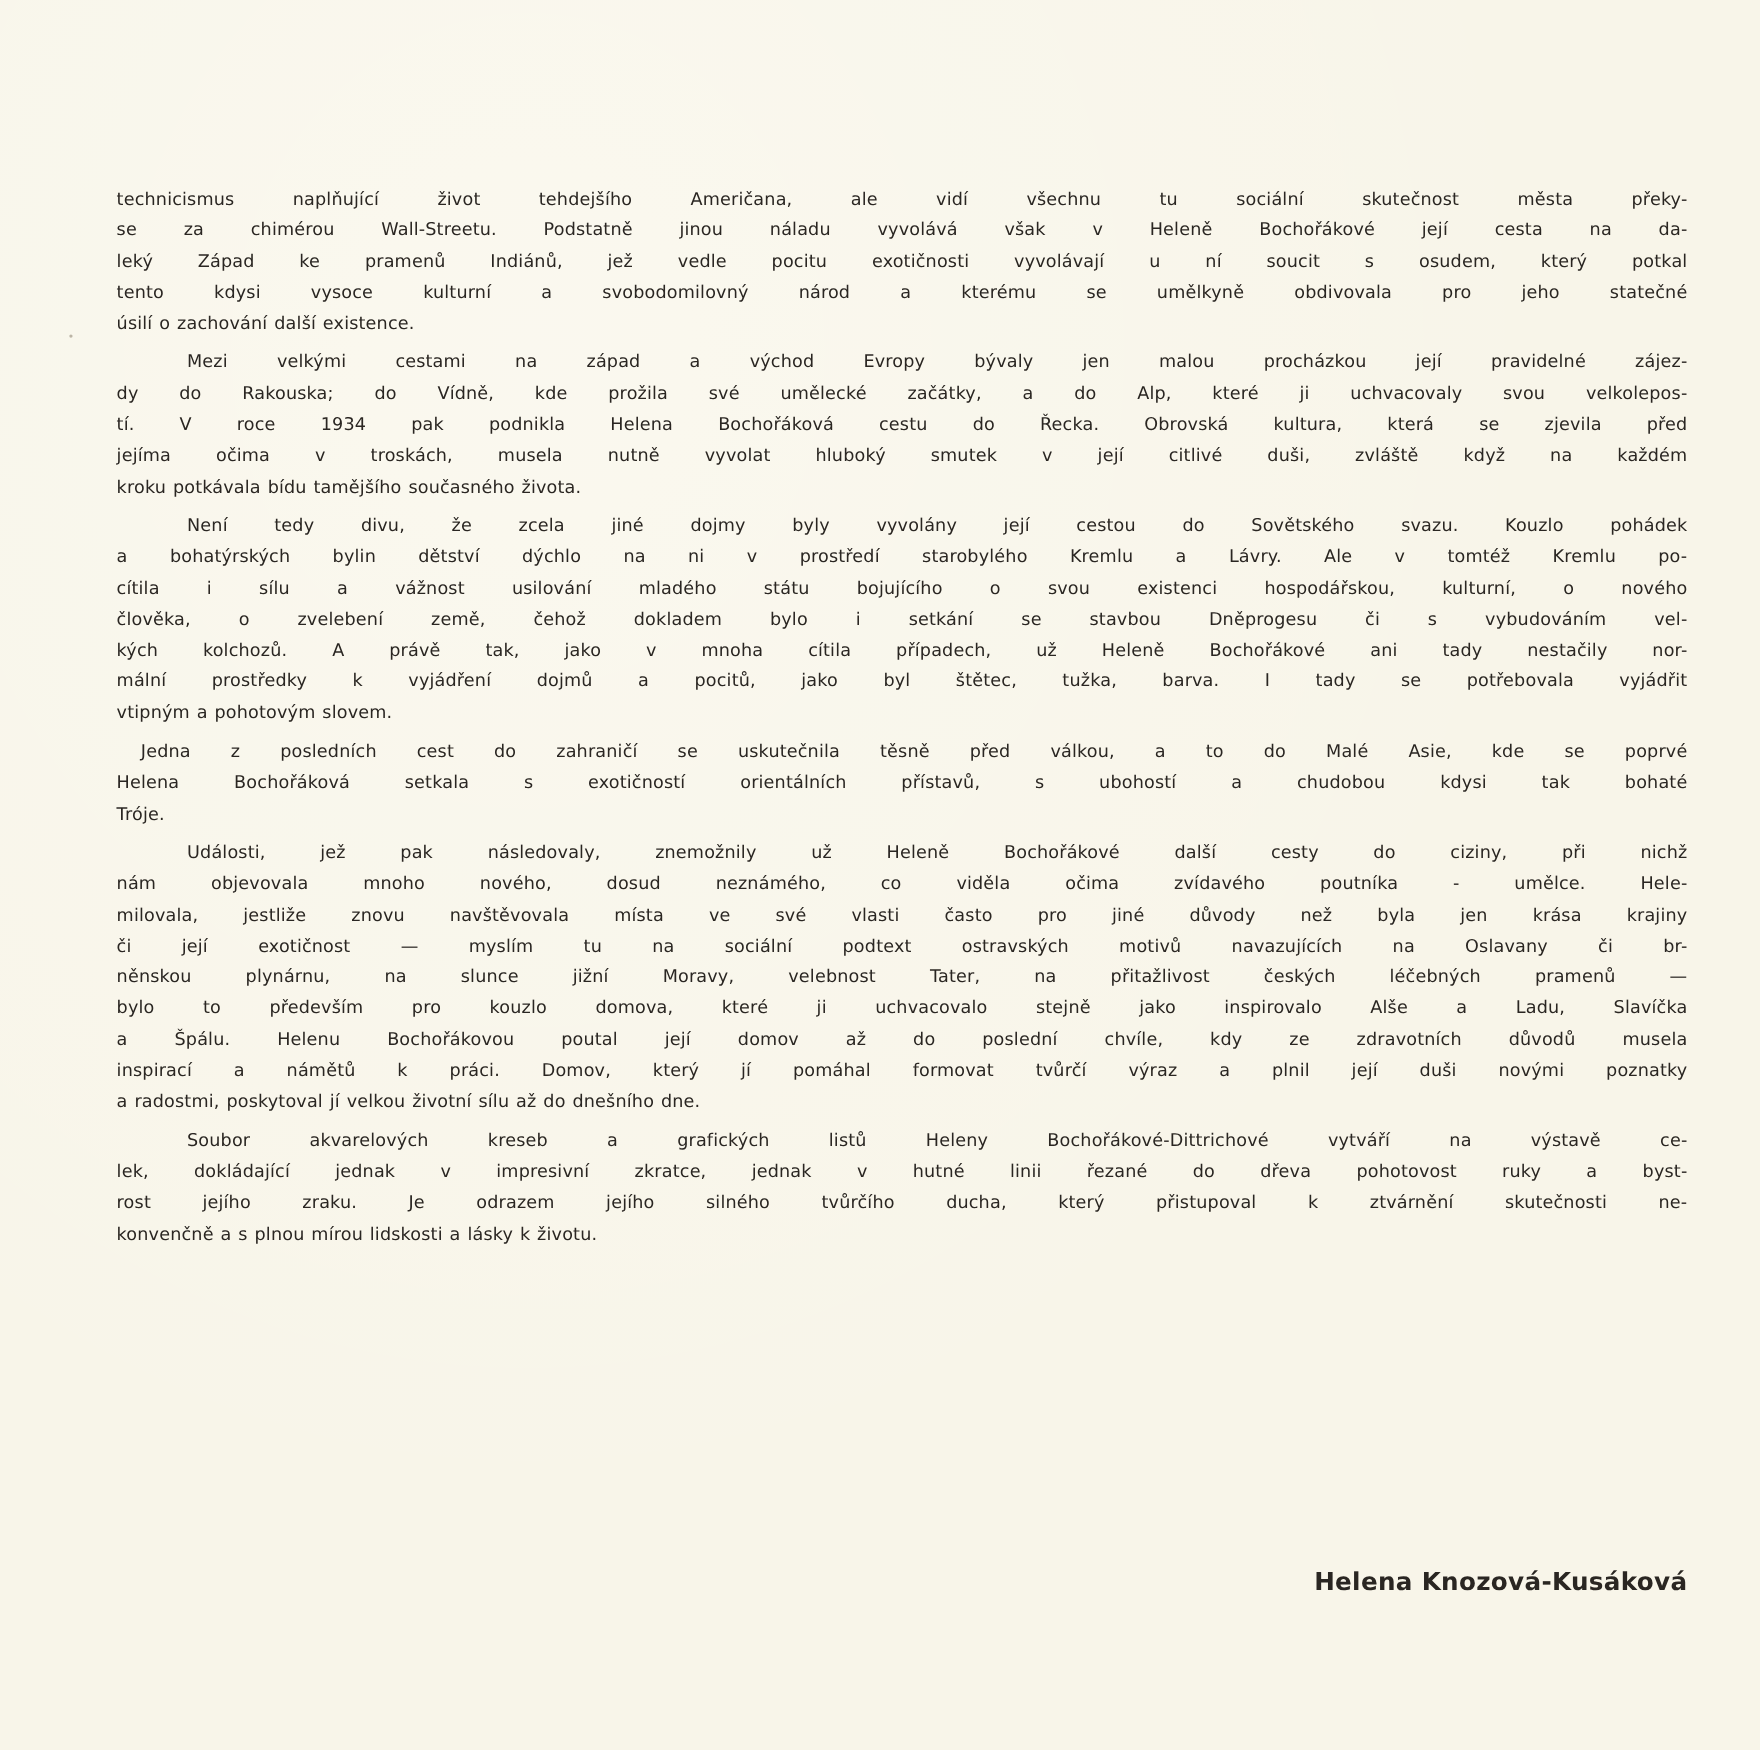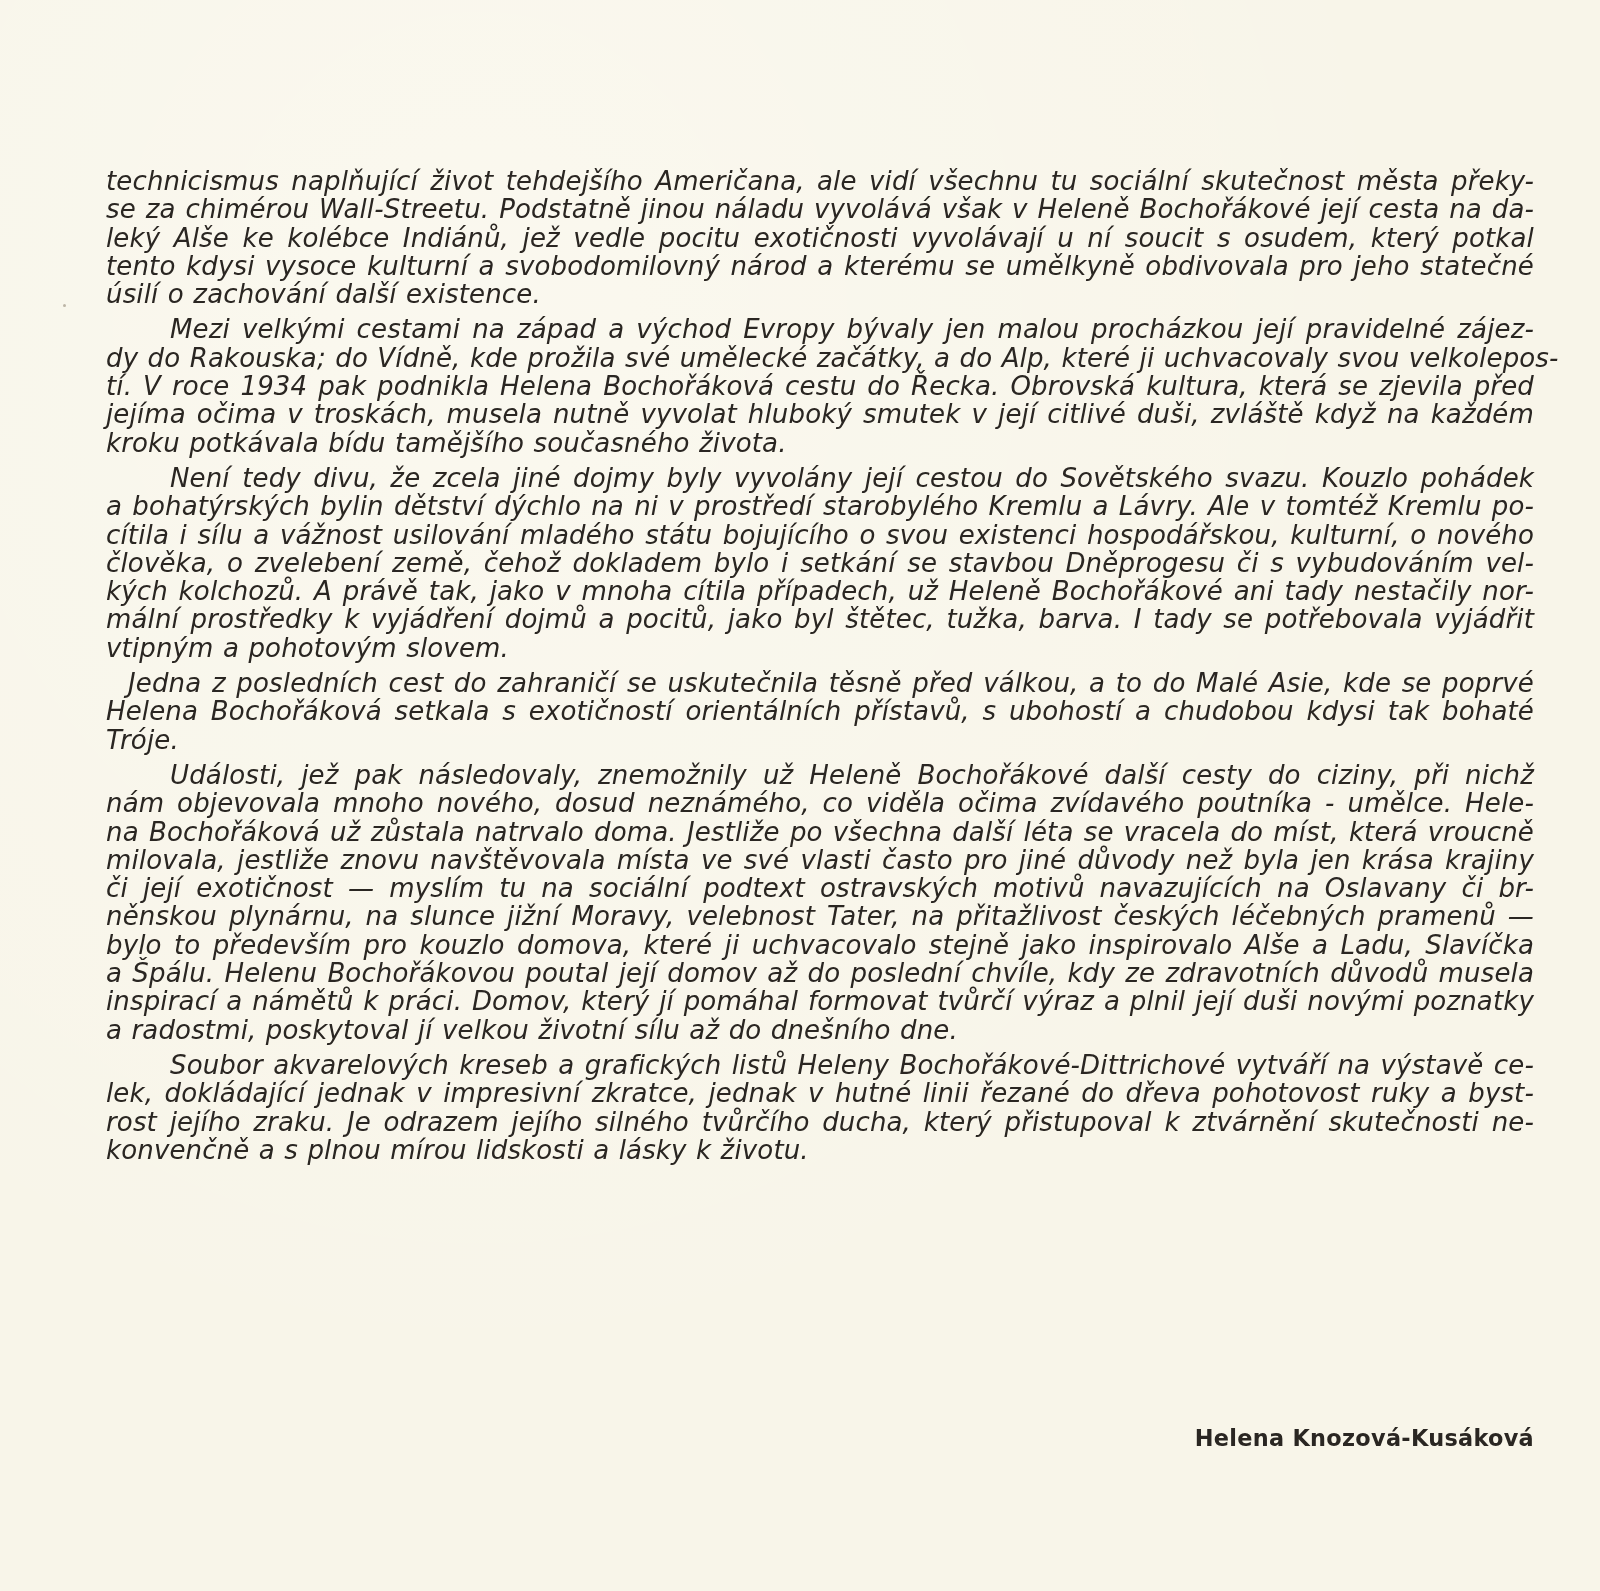--- a/index.html
+++ b/index.html
@@ -24,27 +24,26 @@
       #f8f5e9;
   }
   .text-block {
     position: absolute;
     left: 106px;
     top: 167px;
     width: 1428px;
   }
   .para {
     margin: 0;
-    font-size: 26px;
+    font-size: 16px;
     line-height: 28.3px;
     text-align: justify;
     letter-spacing: 0.15px;
     word-spacing: 1px;
     hyphens: none;
-    font-style: italic;
   }
   .para .line {
     display: block;
     text-align: justify;
     text-align-last: justify;
     white-space: nowrap;
     overflow: visible;
   }
   .para .line.last {
     text-align-last: left;
@@ -79,21 +78,21 @@
 
 <div class="page">
 
   <span class="speck" style="left:63px; top:304px;"></span>
 
   <div class="text-block">
 
     <p class="para">
       <span class="line">technicismus naplňující život tehdejšího Američana, ale vidí všechnu tu sociální skutečnost města překy-</span>
       <span class="line">se za chimérou Wall-Streetu. Podstatně jinou náladu vyvolává však v Heleně Bochořákové její cesta na da-</span>
-      <span class="line">leký Alše ke kolébce Indiánů, jež vedle pocitu exotičnosti vyvolávají u ní soucit s osudem, který potkal</span>
+      <span class="line">leký Západ ke pramenů Indiánů, jež vedle pocitu exotičnosti vyvolávají u ní soucit s osudem, který potkal</span>
       <span class="line">tento kdysi vysoce kulturní a svobodomilovný národ a kterému se umělkyně obdivovala pro jeho statečné</span>
       <span class="line last">úsilí o zachování další existence.</span>
     </p>
 
     <p class="para indent-first">
       <span class="line">Mezi velkými cestami na západ a východ Evropy bývaly jen malou procházkou její pravidelné zájez-</span>
       <span class="line">dy do Rakouska; do Vídně, kde prožila své umělecké začátky, a do Alp, které ji uchvacovaly svou velkolepos-</span>
       <span class="line">tí. V roce 1934 pak podnikla Helena Bochořáková cestu do Řecka. Obrovská kultura, která se zjevila před</span>
       <span class="line">jejíma očima v troskách, musela nutně vyvolat hluboký smutek v její citlivé duši, zvláště když na každém</span>
       <span class="line last">kroku potkávala bídu tamějšího současného života.</span>
@@ -111,21 +110,20 @@
 
     <p class="para indent-small">
       <span class="line">Jedna z posledních cest do zahraničí se uskutečnila těsně před válkou, a to do Malé Asie, kde se poprvé</span>
       <span class="line">Helena Bochořáková setkala s exotičností orientálních přístavů, s ubohostí a chudobou kdysi tak bohaté</span>
       <span class="line last">Tróje.</span>
     </p>
 
     <p class="para indent-first">
       <span class="line">Události, jež pak následovaly, znemožnily už Heleně Bochořákové další cesty do ciziny, při nichž</span>
       <span class="line">nám objevovala mnoho nového, dosud neznámého, co viděla očima zvídavého poutníka - umělce. Hele-</span>
-      <span class="line">na Bochořáková už zůstala natrvalo doma. Jestliže po všechna další léta se vracela do míst, která vroucně</span>
       <span class="line">milovala, jestliže znovu navštěvovala místa ve své vlasti často pro jiné důvody než byla jen krása krajiny</span>
       <span class="line">či její exotičnost — myslím tu na sociální podtext ostravských motivů navazujících na Oslavany či br-</span>
       <span class="line">něnskou plynárnu, na slunce jižní Moravy, velebnost Tater, na přitažlivost českých léčebných pramenů —</span>
       <span class="line">bylo to především pro kouzlo domova, které ji uchvacovalo stejně jako inspirovalo Alše a Ladu, Slavíčka</span>
       <span class="line">a Špálu. Helenu Bochořákovou poutal její domov až do poslední chvíle, kdy ze zdravotních důvodů musela</span>
       <span class="line">inspirací a námětů k práci. Domov, který jí pomáhal formovat tvůrčí výraz a plnil její duši novými poznatky</span>
       <span class="line last">a radostmi, poskytoval jí velkou životní sílu až do dnešního dne.</span>
     </p>
 
     <p class="para indent-first">

